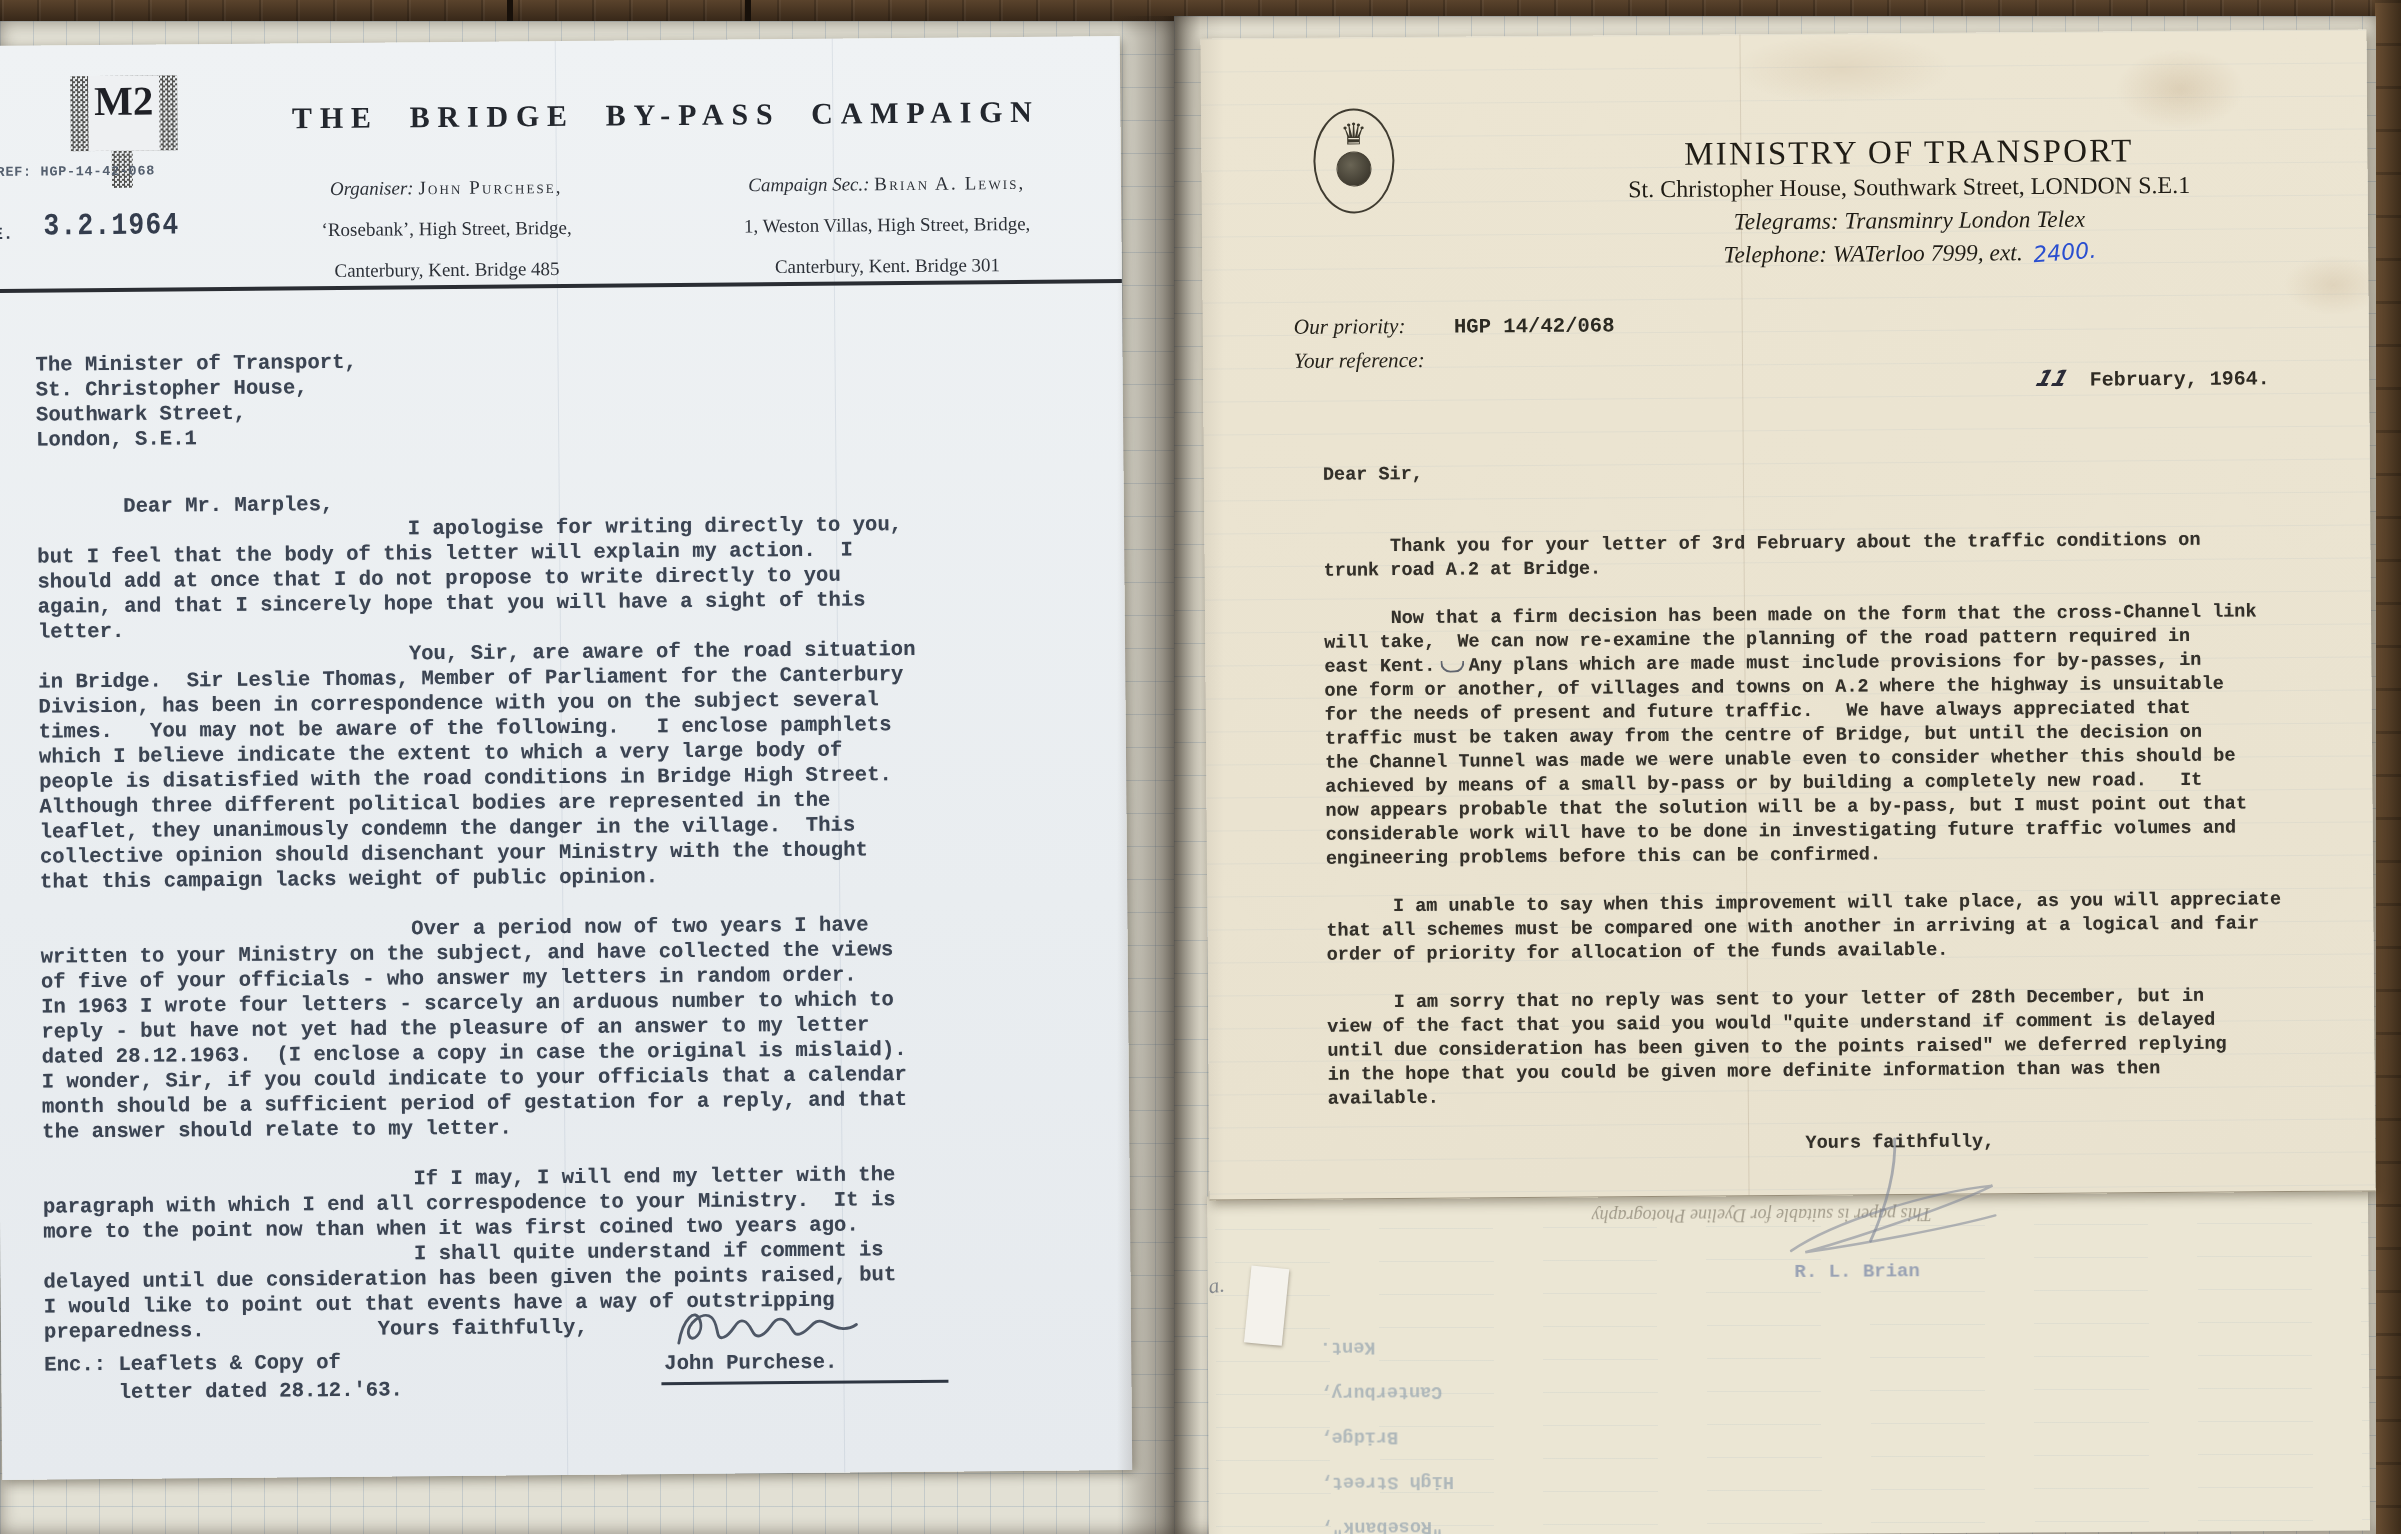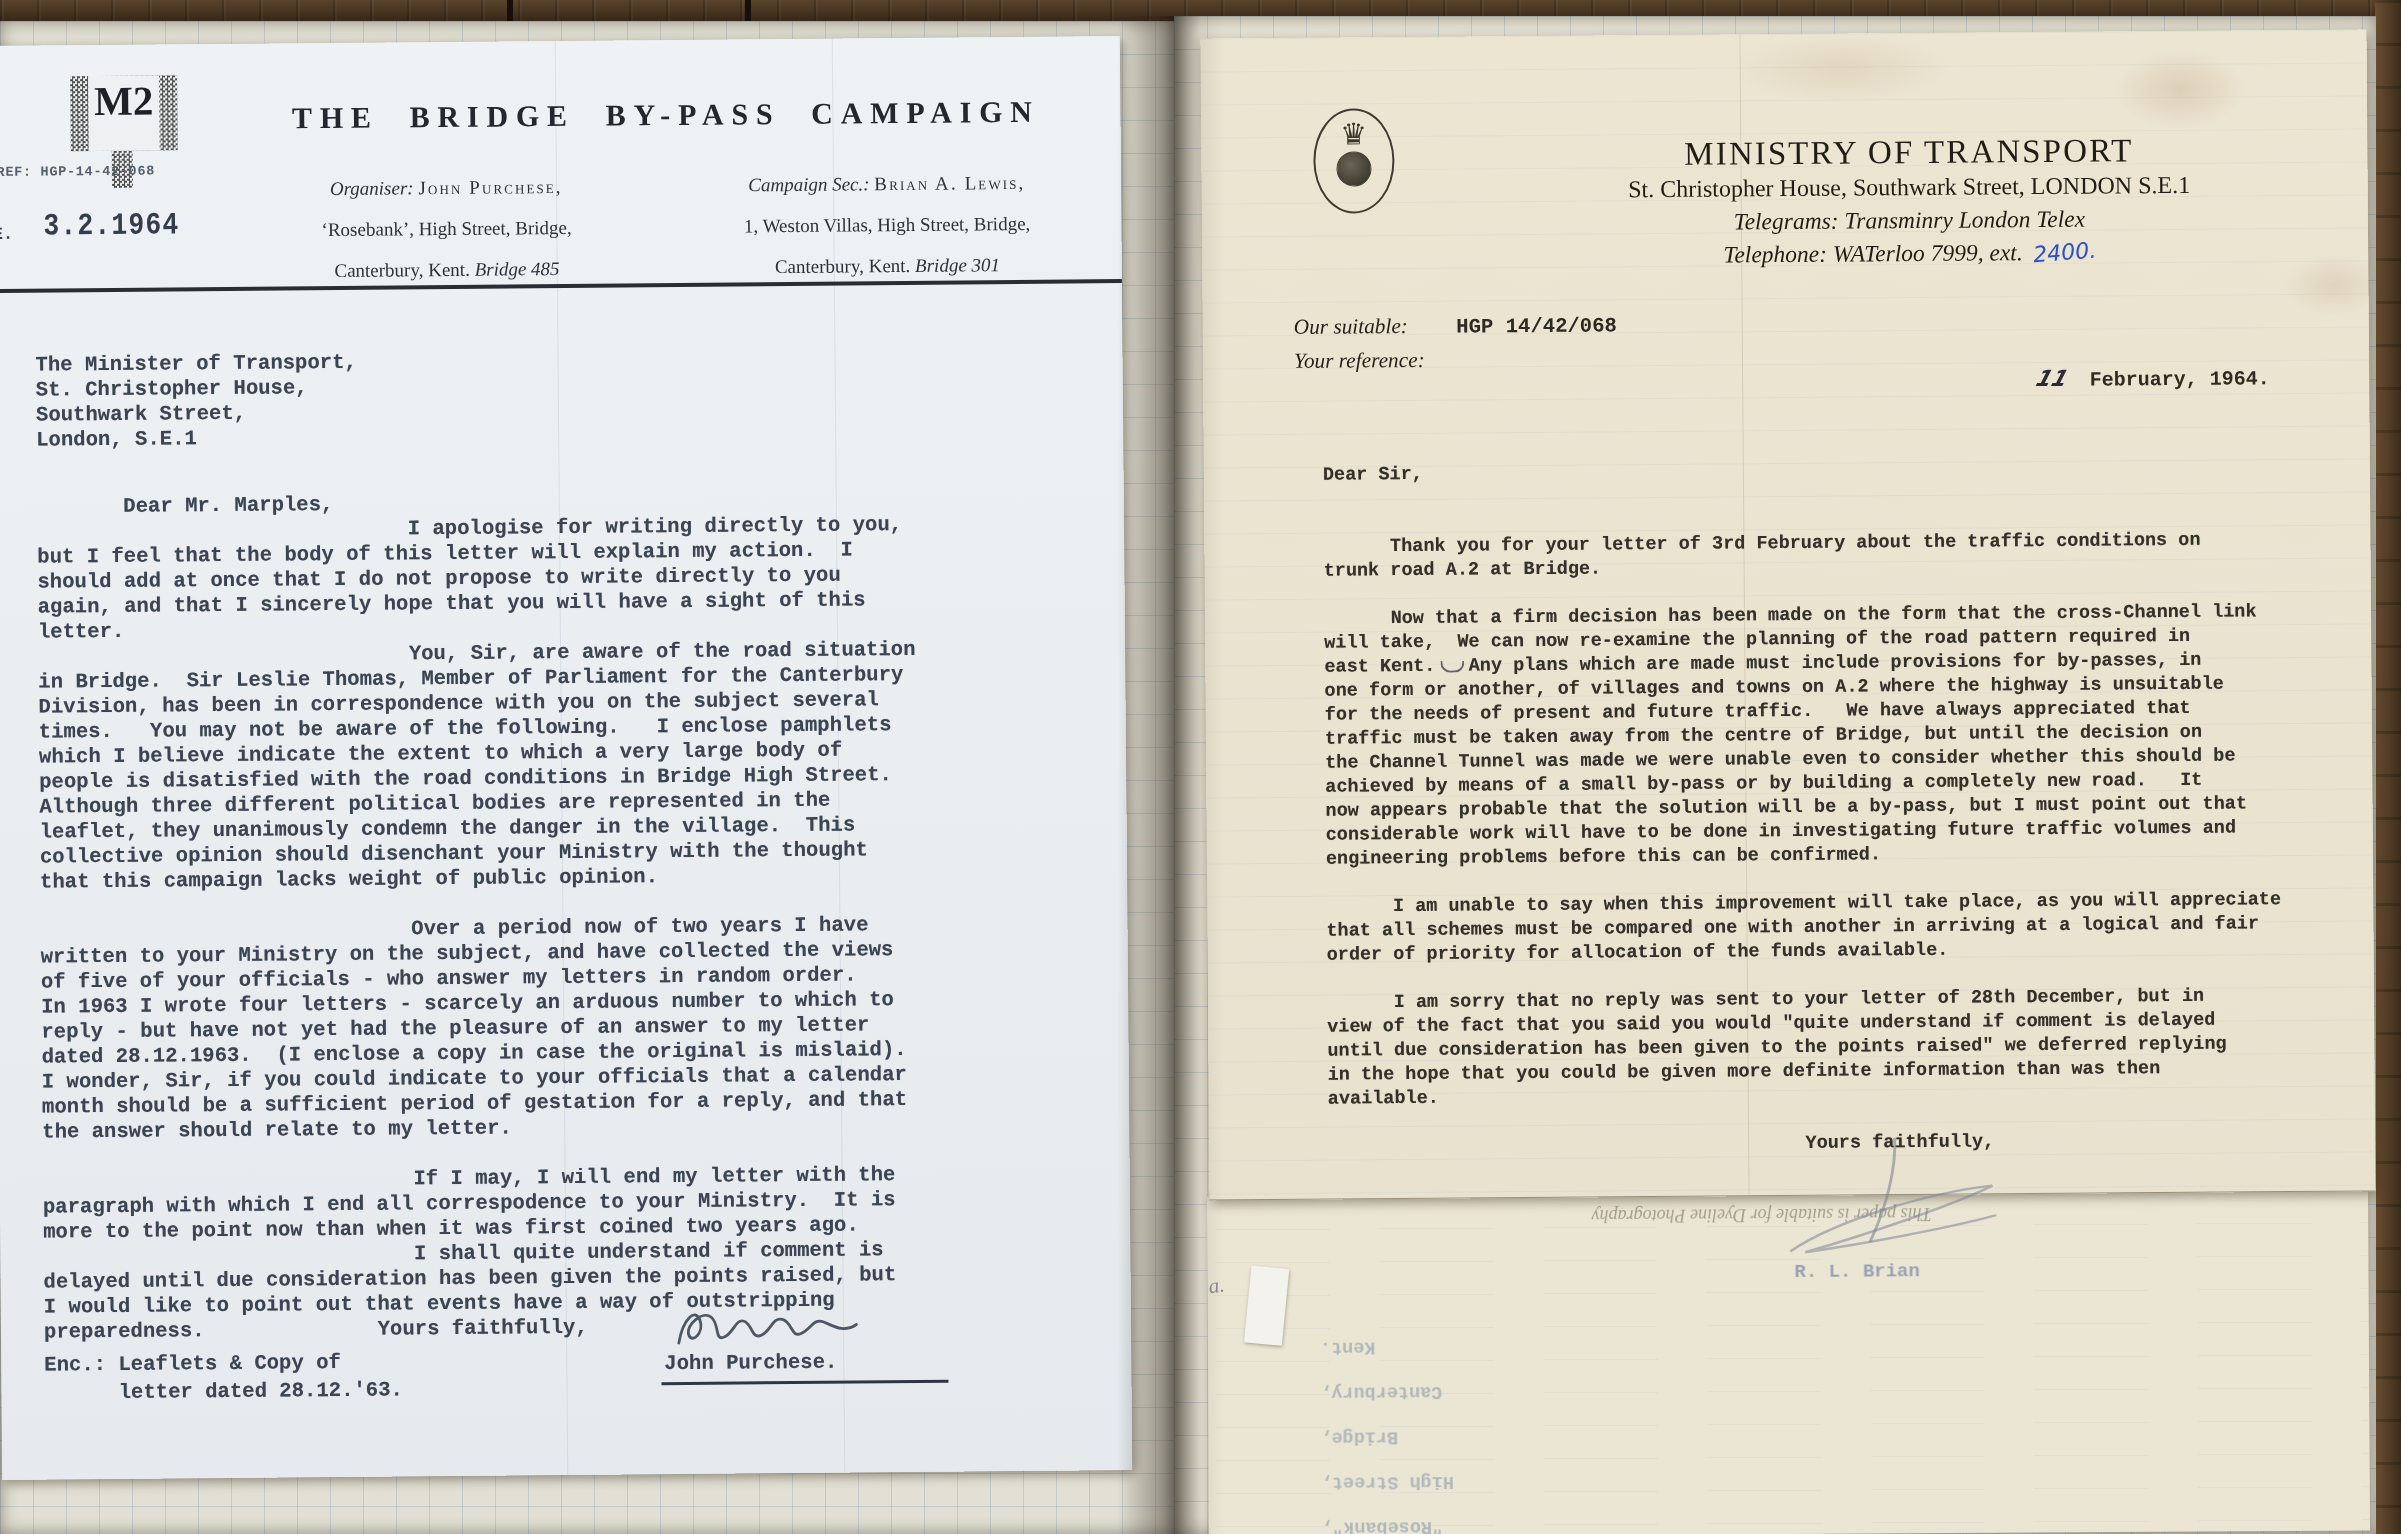--- a/index.html
+++ b/index.html
@@ -73,21 +73,21 @@
   }
   .ll-title{
     position:absolute;left:235px;top:58px;width:881px;text-align:center;
     font-family:"Liberation Serif",serif;font-weight:bold;font-size:30px;color:#23272e;
     letter-spacing:7.8px;word-spacing:15.6px;
   }
   .ll-cols{position:absolute;left:235px;top:125px;width:881px;display:flex;}
   .ll-col{flex:1;text-align:center;font-size:19px;line-height:41px;color:#2d3138;}
   .ll-col .lbl{font-style:italic;}
   .ll-col .sc{font-variant:small-caps;letter-spacing:2.1px;}
-  .ll-col .ph{font-style:italic;}
+  .ll-col .ph{}
   .ll-rule{position:absolute;left:0;top:243px;width:1130px;height:3.6px;background:#2a2d33;}
   .ll-recipient{left:43px;top:307px;font-size:20.6px;line-height:25px;}
   .ll-body{left:43px;top:449px;font-size:20.6px;line-height:25px;}
   .ll-sig{position:absolute;left:672px;top:1259px;}
   .ll-signame{left:663px;top:1311px;font-size:20.6px;line-height:25px;}
   .ll-sigline{position:absolute;left:660px;top:1342px;width:287px;height:2.8px;background:#2e3642;}
   .ll-enc{left:43px;top:1306px;font-size:20.6px;line-height:28px;}
 
   
   .sheet-lower{
@@ -288,21 +288,21 @@
       <div class="rl-address">St. Christopher House, Southwark Street, LONDON S.E.1</div>
       <div class="rl-telegrams">Telegrams: Transminry London Telex</div>
       <div class="rl-telephone">
         <span>Telephone: WATerloo 7999, ext.</span>
         <span class="rl-ext">2400.</span>
       </div>
     </div>
 
     <div class="rl-refs">
       <div>
-        <span class="it">Our suitable:</span>
+        <span class="it">Our priority:</span>
         <span class="rl-refval">HGP 14/42/068</span>
       </div>
       <div>
         <span class="it">Your reference:</span>
       </div>
     </div>
 
     <div class="rl-date">
       <span class="rl-dateday">11</span>
       <span>February, 1964.</span>

